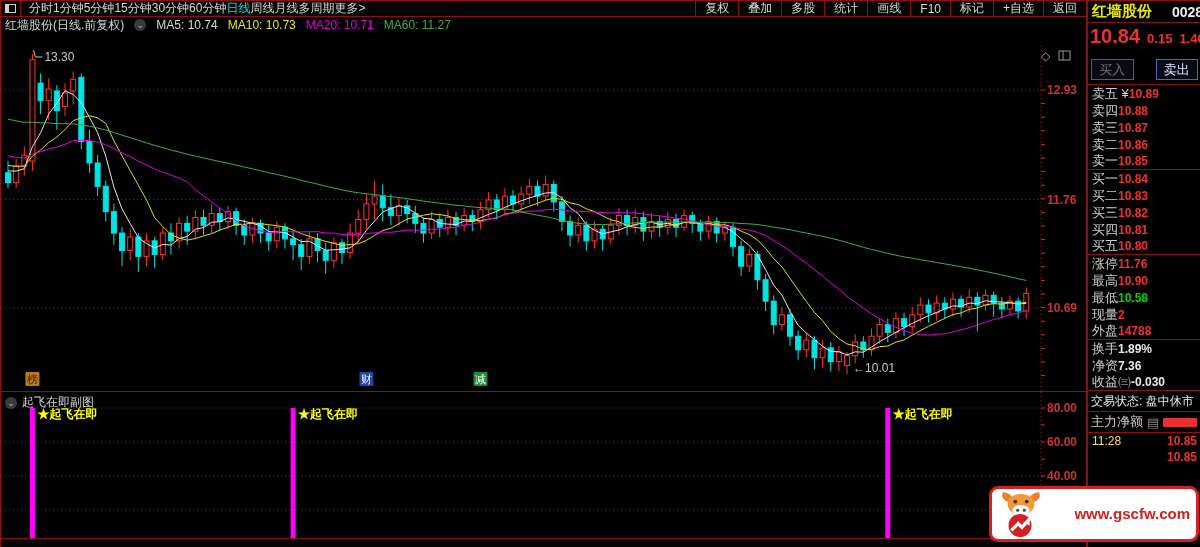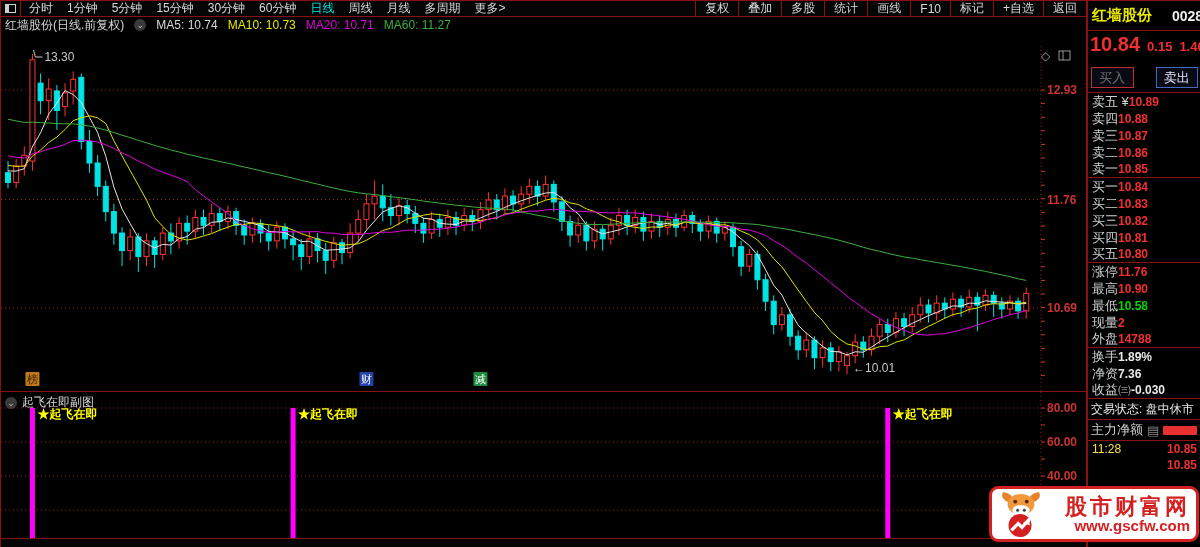--- a/index.html
+++ b/index.html
@@ -12,21 +12,21 @@
   body{font-family:"Liberation Sans",sans-serif;}
   #app{position:relative;width:1200px;height:547px;background:#000;overflow:hidden;
        border-left:1px solid var(--border);}
   
   #topbar{position:absolute;left:0;top:0;width:1085px;height:17px;background:#050505;
           border-top:1px solid var(--border);border-bottom:1px solid var(--border);
           display:flex;align-items:center;color:var(--text);font-size:12px;white-space:nowrap;}
   .win-icon{width:20px;height:100%;border-right:1px solid var(--border);display:flex;
             align-items:center;justify-content:center;}
   .win-icon span{display:block;width:11px;height:9px;border:1px solid #cfcfcf;border-left-width:4px;}
-  #menu{display:flex;align-items:flex-start;flex:1;padding-left:8px;gap:14px;}
+  #menu{display:flex;align-items:flex-start;flex:1;padding-left:8px;}
   .menu-item{cursor:default;}
   .menu-item.active{color:var(--cyan);}
   #topbtns{display:flex;height:100%;align-items:center;}
   .topbtn{height:100%;display:flex;align-items:center;padding:0 9px;border-left:1px solid var(--border);}
   
   #info1{position:absolute;left:4px;top:18px;height:14px;display:flex;gap:10px;
          font-size:12px;color:var(--text);align-items:center;white-space:nowrap;}
   #info2{position:absolute;left:4px;top:32px;height:14px;display:flex;gap:8px;
          font-size:12px;color:var(--text);align-items:center;white-space:nowrap;}
   .chev{display:inline-flex;width:12px;height:12px;border-radius:50%;background:#3a3a3a;
@@ -38,21 +38,21 @@
   #main-svg{position:absolute;left:0;top:46px;}
   #sub-svg{position:absolute;left:0;top:392px;}
   .hline{position:absolute;left:0;width:1085px;height:0;border-top:1px solid var(--border);}
   
   #subtitle{position:absolute;left:4px;top:394px;display:flex;gap:5px;align-items:center;
             font-size:12px;color:var(--text);}
   
   #rpanel{position:absolute;left:1085px;top:0;width:115px;height:547px;background:#000;
           border-left:2px solid var(--border);border-top:1px solid var(--border);
           color:var(--text);font-size:12px;overflow:hidden;}
-  #rp-name{height:30px;display:flex;align-items:center;gap:20px;padding:0 4px;
+  #rp-name{height:22px;display:flex;align-items:center;gap:20px;padding:0 4px;
            border-bottom:1px solid var(--border);white-space:nowrap;}
   #rp-name .nm{color:var(--yellow);font-size:15px;font-weight:bold;}
   #rp-name .cd{color:#eee;font-size:14px;font-weight:bold;}
   #rp-price{height:32px;display:flex;align-items:baseline;gap:7px;padding:2px 2px 0 2px;
             white-space:nowrap;overflow:hidden;}
   #rp-price .big{color:var(--val-red);font-size:20px;font-weight:bold;}
   #rp-price .sm{color:var(--val-red);font-size:13px;font-weight:bold;}
   #rp-btns{height:30px;display:flex;align-items:center;justify-content:space-between;
            padding:0 3px;border-bottom:1px solid var(--border);}
   .obtn{width:52px;height:21px;display:flex;align-items:center;justify-content:center;
@@ -582,18 +582,17 @@
       <circle cx="18" cy="12" r="2" fill="#50280a"></circle>
       <circle cx="30" cy="12" r="2" fill="#50280a"></circle>
       <ellipse cx="24" cy="21" rx="9" ry="5.5" fill="#ffffff"></ellipse>
       <circle cx="20.5" cy="21" r="1.6" fill="#444"></circle>
       <circle cx="27.5" cy="21" r="1.6" fill="#444"></circle>
       <circle cx="23" cy="37" r="12" fill="#d42020"></circle>
       <path d="M14 42 L21 35 L25 39 L33 30" stroke="#ffffff" stroke-width="3.4" fill="none"></path>
       <path d="M33 30 L34 37 L27 35 Z" fill="#ffffff" transform="rotate(8 33 30)"></path>
     </svg>
     <div id="wm-text">
-      <span class="t1">股市财富网</span>
       <span class="t2">www.gscfw.com</span>
     </div>
   </div>
 
 </div>
 
 </body></html>

